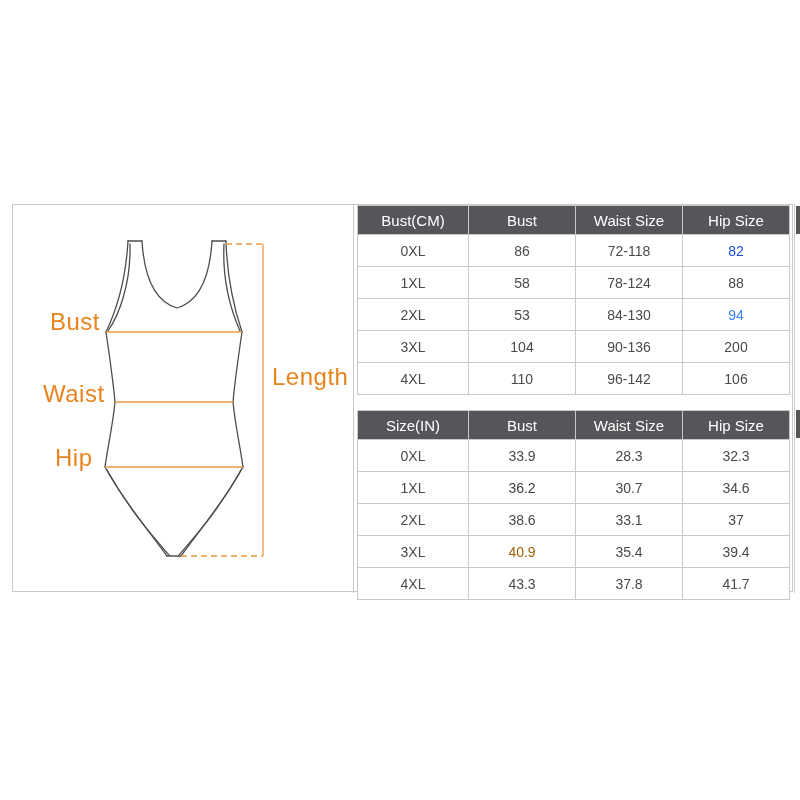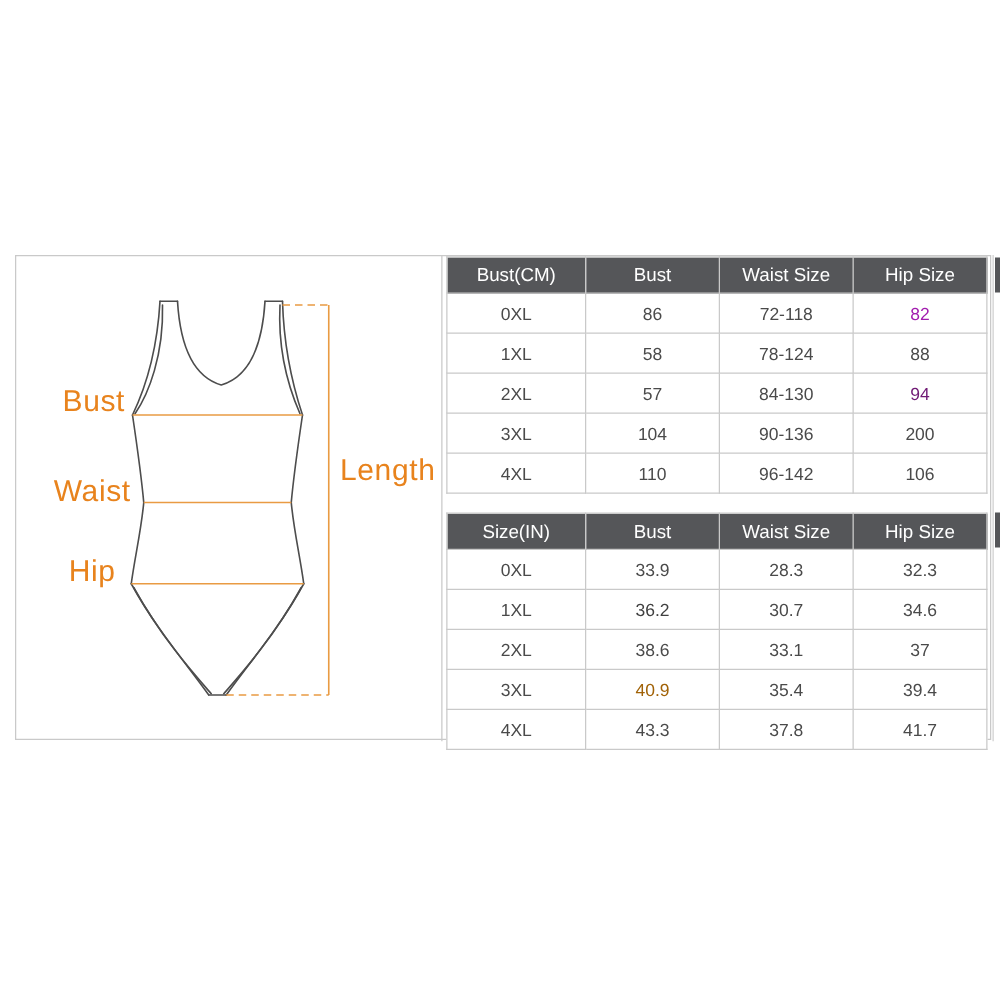--- a/index.html
+++ b/index.html
@@ -106,33 +106,33 @@
         <th style="background: rgb(85, 86, 89); color: rgb(255, 255, 255);">Bust</th>
         <th style="background: rgb(85, 86, 89); color: rgb(255, 255, 255);">Waist Size</th>
         <th style="background: rgb(85, 86, 89); color: rgb(255, 255, 255);">Hip Size</th>
       </tr>
     </thead>
     <tbody>
         <tr>
           <td style="color: rgb(74, 74, 74);">0XL</td>
           <td style="color: rgb(74, 74, 74);">86</td>
           <td style="color: rgb(74, 74, 74);">72-118</td>
-          <td style="color: #a21caf;">82</td>
+          <td style="color: #1d4ed8;">82</td>
         </tr>
         <tr>
           <td style="color: rgb(74, 74, 74);">1XL</td>
           <td style="color: rgb(74, 74, 74);">58</td>
           <td style="color: rgb(74, 74, 74);">78-124</td>
           <td style="color: rgb(74, 74, 74);">88</td>
         </tr>
         <tr>
           <td style="color: rgb(74, 74, 74);">2XL</td>
-          <td style="color: rgb(74, 74, 74);">57</td>
+          <td style="color: rgb(74, 74, 74);">53</td>
           <td style="color: rgb(74, 74, 74);">84-130</td>
-          <td style="color: #701a75;">94</td>
+          <td style="color: #3b82f6;">94</td>
         </tr>
         <tr>
           <td style="color: rgb(74, 74, 74);">3XL</td>
           <td style="color: rgb(74, 74, 74);">104</td>
           <td style="color: rgb(74, 74, 74);">90-136</td>
           <td style="color: rgb(74, 74, 74);">200</td>
         </tr>
         <tr>
           <td style="color: rgb(74, 74, 74);">4XL</td>
           <td style="color: rgb(74, 74, 74);">110</td>

